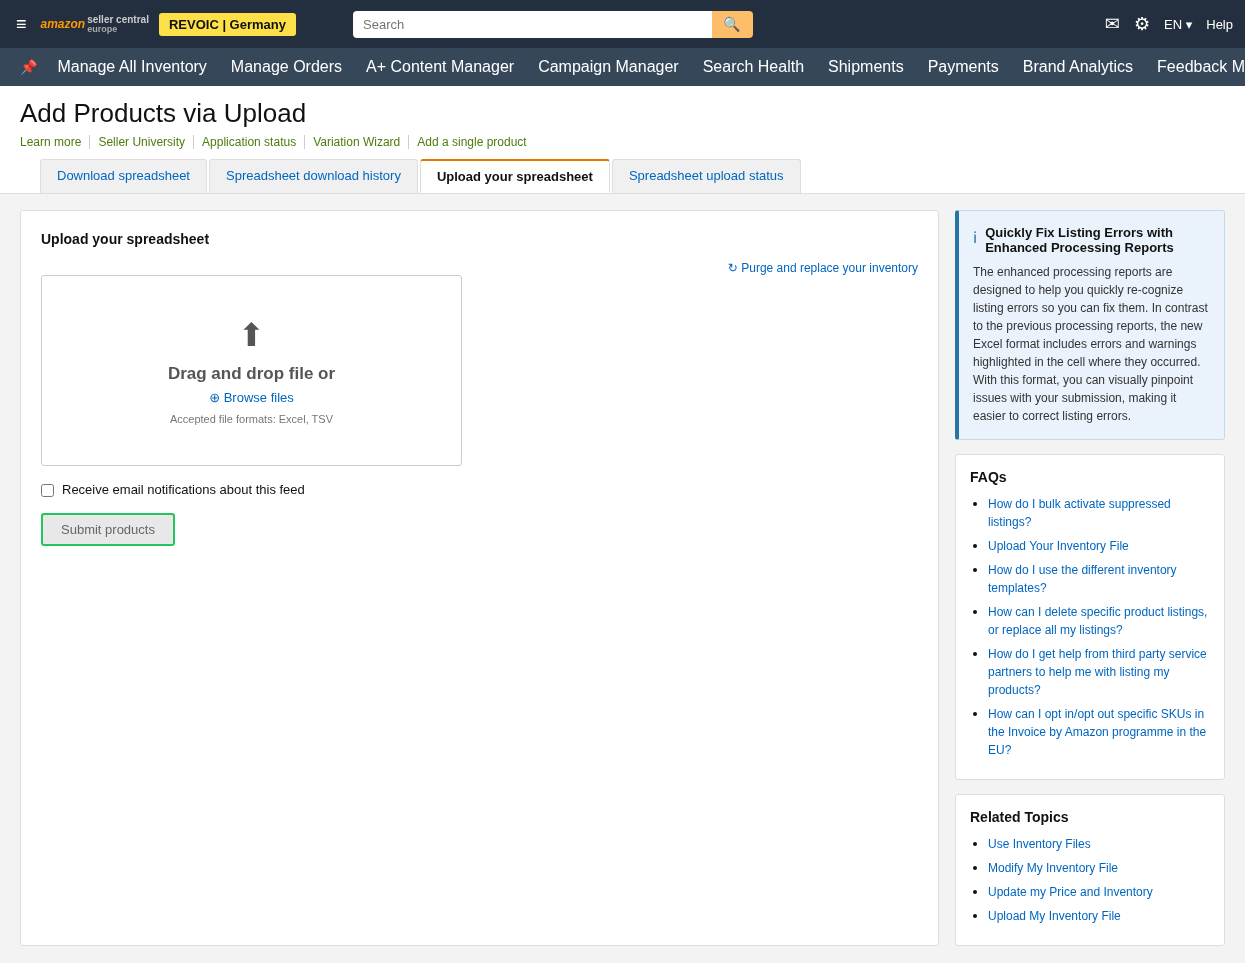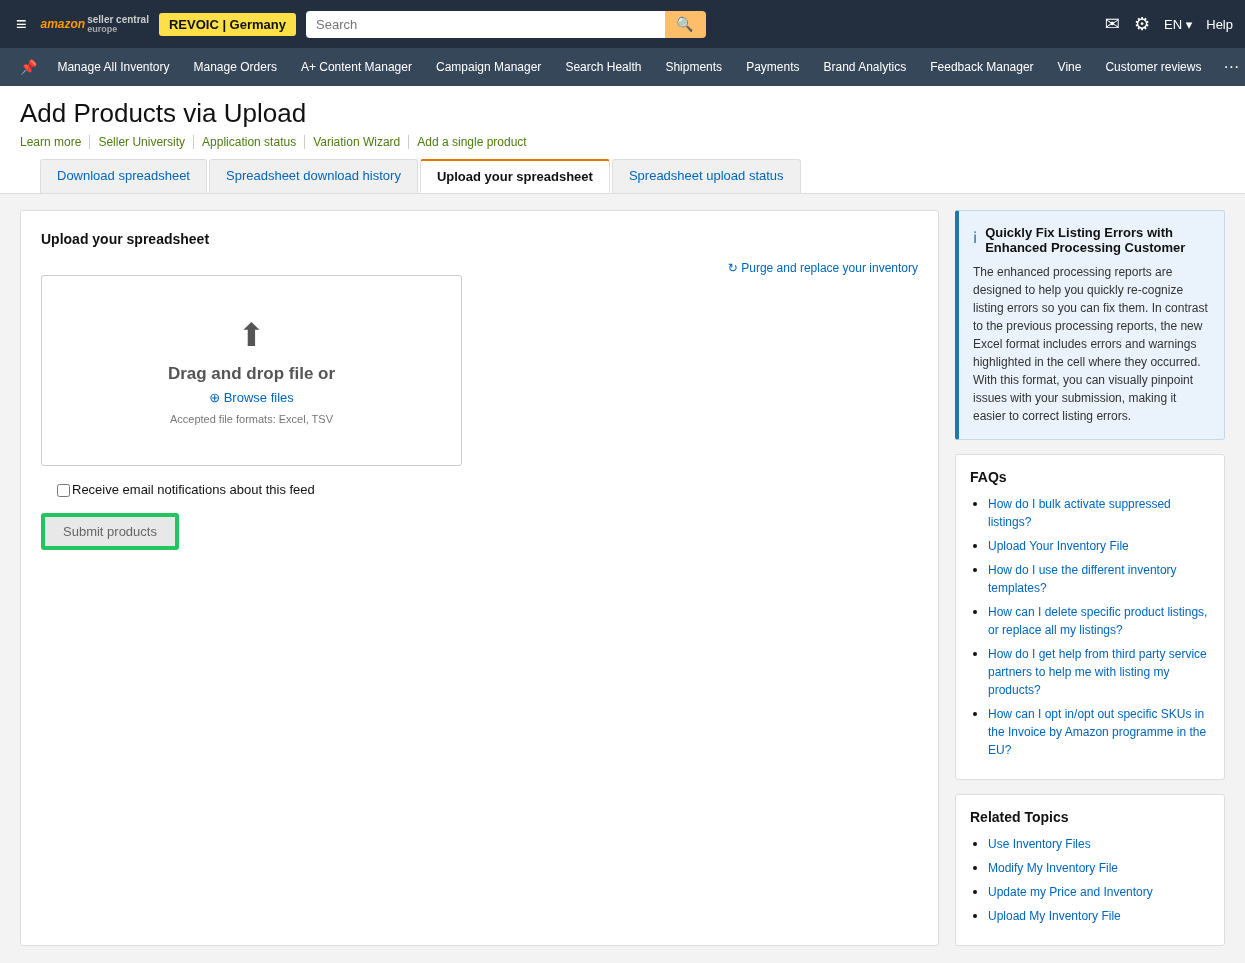--- a/index.html
+++ b/index.html
@@ -26,20 +26,21 @@
       font-weight: bold;
       color: #111;
       white-space: nowrap;
     }
     .search-bar {
       flex: 1;
       max-width: 400px;
       display: flex;
       border-radius: 4px;
       overflow: hidden;
+      margin-left: 47px;
     }
     .search-bar input {
       flex: 1;
       padding: 6px 10px;
       border: none;
       outline: none;
       font-size: 13px;
     }
     .search-bar button {
       background: #febd69;
@@ -63,21 +64,21 @@
       background: #37475a;
       display: flex;
       align-items: center;
       padding: 0 12px;
       height: 38px;
       gap: 0;
       overflow-x: auto;
     }
     .secondary-nav .nav-item {
       color: #fff;
-      font-size: 12px;
+      font-size: 16px;
       padding: 14px 12px;
       height: 38px;
       display: flex;
       align-items: center;
       cursor: pointer;
       white-space: nowrap;
     }
     .secondary-nav .more-btn {
       color: #fff;
       font-size: 16px;
@@ -179,27 +180,27 @@
     .drop-zone .upload-icon {
       font-size: 32px;
       color: #555;
       margin-bottom: 10px;
     }
     .drop-zone .drag-text { font-size: 17px; color: #555; margin-bottom: 6px; font-weight: bold; }
     .drop-zone .browse-link { color: #0066c0; cursor: pointer; font-size: 13px; }
     .drop-zone .browse-link::before { content: "⊕ "; }
     .drop-zone .formats { font-size: 11px; color: #777; margin-top: 8px; }
 
-    .checkbox-row { display: flex; align-items: center; gap: 2px; margin-bottom: 16px; margin-left: 16px; }
+    .checkbox-row { display: flex; align-items: center; gap: 8px; margin-bottom: 16px; }
     .checkbox-row input[type="checkbox"] { margin-top: 2px; }
     .checkbox-row label { font-size: 13px; color: #111; }
 
     .submit-btn {
       background: #e8e8e8;
-      border: 4px solid #22c55e;
+      border: 2px solid #22c55e;
       border-radius: 3px;
       padding: 7px 18px;
       font-size: 13px;
       color: #666;
       cursor: not-allowed;
     }
 
     
     .right-panel { width: 270px; display: flex; flex-direction: column; gap: 14px; }
 
@@ -317,21 +318,21 @@
     </div>
 
     <button class="submit-btn" disabled="">Submit products</button>
   </div>
 
   <div class="right-panel">
 
     <div class="info-box">
       <div class="info-header">
         <span class="info-icon">ℹ</span>
-        <span class="info-title">Quickly Fix Listing Errors with Enhanced Processing Customer</span>
+        <span class="info-title">Quickly Fix Listing Errors with Enhanced Processing Reports</span>
       </div>
       <p>The enhanced processing reports are designed to help you quickly re-cognize listing errors so you can fix them. In contrast to the previous processing reports, the new Excel format includes errors and warnings highlighted in the cell where they occurred. With this format, you can visually pinpoint issues with your submission, making it easier to correct listing errors.</p>
     </div>
 
     <div class="faq-box">
       <h3>FAQs</h3>
       <ul>
         <li><a>How do I bulk activate suppressed listings?</a></li>
         <li><a>Upload Your Inventory File</a></li>
         <li><a>How do I use the different inventory templates?</a></li>

